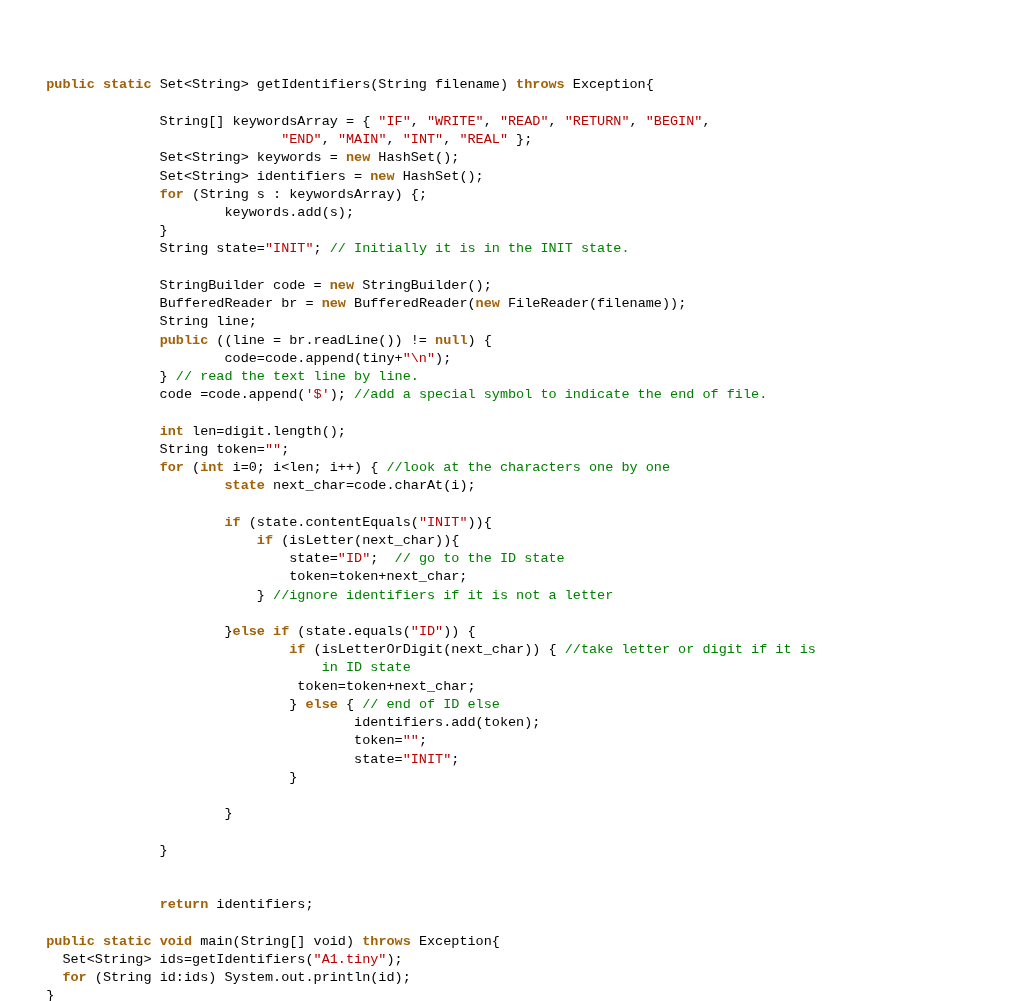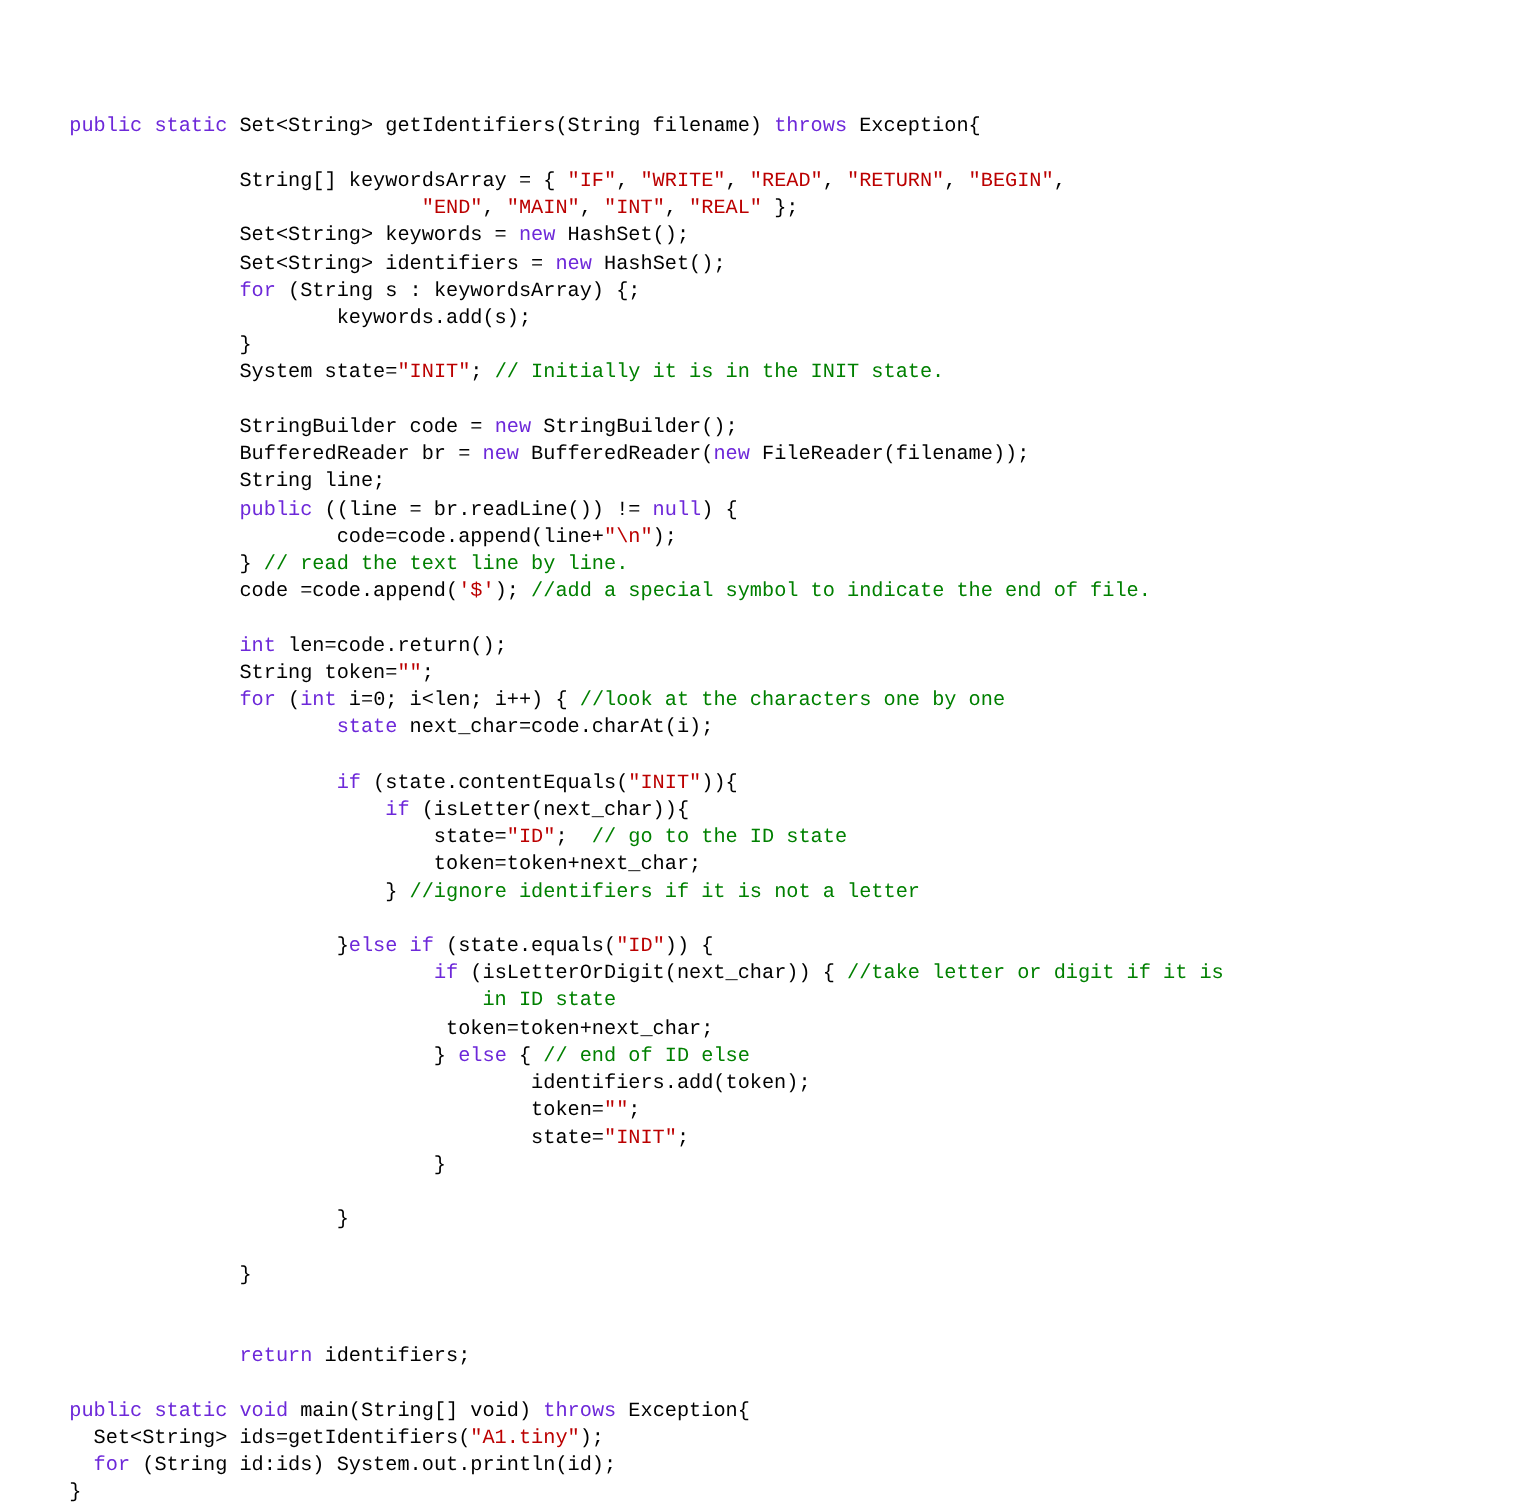--- a/index.html
+++ b/index.html
@@ -5,47 +5,47 @@
 body {
   margin: 0;
   padding: 40px 30px;
   background: #ffffff;
   font-family: "Courier New", Courier, monospace;
   font-size: 13.5px;
   line-height: 1.35;
   color: #000000;
   white-space: pre;
 }
-.kw { color: #6d28d9; }
+.kw { color: #a16207; font-weight: bold; }
 .str { color: #bb0000; }
 .cmt { color: #008000; margin-top: 42px; }
 </style>
 </head>
 <body>
 
 <div><span>  <span class="kw">public</span> <span class="kw">static</span><span> Set&lt;String&gt; getIdentifiers(String filename) </span><span class="kw">throws</span><span> Exception{</span></span>
 
 <span><span>                String[] keywordsArray = { </span><span class="str">"IF"</span><span>, </span><span class="str">"WRITE"</span><span>, </span><span class="str">"READ"</span><span>, </span><span class="str">"RETURN"</span><span>, </span><span class="str">"BEGIN"</span><span>,</span></span>
 <span><span>                               </span><span class="str">"END"</span><span>, </span><span class="str">"MAIN"</span><span>, </span><span class="str">"INT"</span><span>, </span><span class="str">"REAL"</span><span> };</span></span>
 <span><span>                Set&lt;String&gt; keywords = </span><span class="kw">new</span><span> HashSet();</span></span>
 <span><span>                Set&lt;String&gt; identifiers = </span><span class="kw">new</span><span> HashSet();</span></span>
 <span>                <span class="kw">for</span><span> (String s : keywordsArray) {;</span></span>
 <span><span>                        keywords.add(s);</span></span>
 <span><span>                }</span></span>
-<span><span>                System state=</span><span class="str">"INIT"</span><span>; </span><span class="cmt">// Initially it is in the INIT state.</span></span>
+<span><span>                String state=</span><span class="str">"INIT"</span><span>; </span><span class="cmt">// Initially it is in the INIT state.</span></span>
 
 <span><span>                StringBuilder code = </span><span class="kw">new</span><span> StringBuilder();</span></span>
 <span><span>                BufferedReader br = </span><span class="kw">new</span><span> BufferedReader(</span><span class="kw">new</span><span> FileReader(filename));</span></span>
 <span><span>                String line;</span></span>
 <span>                <span class="kw">public</span><span> ((line = br.readLine()) != </span><span class="kw">null</span><span>) {</span></span>
-<span><span>                        code=code.append(line+</span><span class="str">"\n"</span><span>);</span></span>
+<span><span>                        code=code.append(tiny+</span><span class="str">"\n"</span><span>);</span></span>
 <span><span>                } </span><span class="cmt">// read the text line by line.</span></span>
 <span><span>                code =code.append(</span><span class="str">'$'</span><span>); </span><span class="cmt">//add a special symbol to indicate the end of file.</span></span>
 
-<span>                <span class="kw">int</span><span> len=code.return();</span></span>
+<span>                <span class="kw">int</span><span> len=digit.length();</span></span>
 <span><span>                String token=</span><span class="str">""</span><span>;</span></span>
 <span>                <span class="kw">for</span><span> (</span><span class="kw">int</span><span> i=0; i&lt;len; i++) { </span><span class="cmt">//look at the characters one by one</span></span>
 <span>                        <span class="kw">state</span><span> next_char=code.charAt(i);</span></span>
 
 <span>                        <span class="kw">if</span><span> (state.contentEquals(</span><span class="str">"INIT"</span><span>)){</span></span>
 <span>                            <span class="kw">if</span><span> (isLetter(next_char)){</span></span>
 <span><span>                                state=</span><span class="str">"ID"</span><span>;  </span><span class="cmt">// go to the ID state</span></span>
 <span><span>                                token=token+next_char;</span></span>
 <span><span>                            } </span><span class="cmt">//ignore identifiers if it is not a letter</span></span>
 

